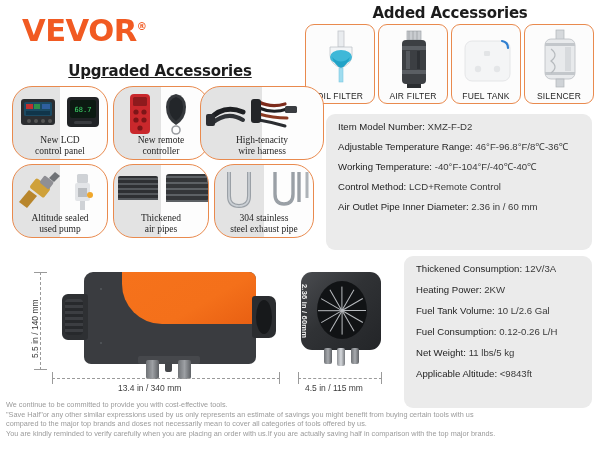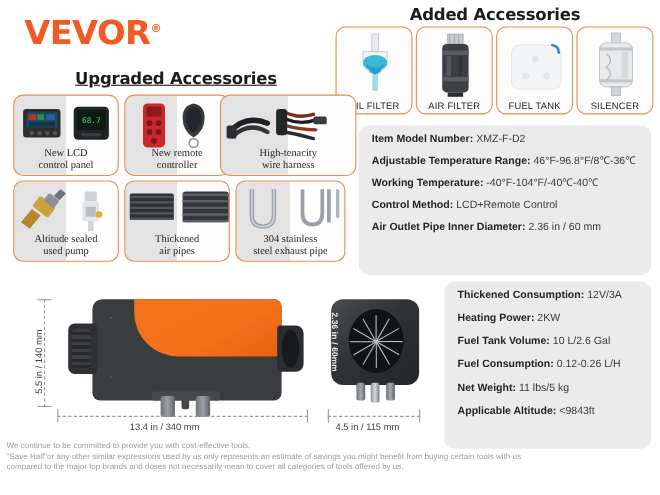--- a/index.html
+++ b/index.html
@@ -29,21 +29,21 @@
     font-weight:bold;font-size:15px;color:#1c1c1c;
     text-align:center;letter-spacing:-0.2px;
   }
   #head-upgraded{left:0;top:62px;width:320px;text-decoration:underline;}
   #head-added{left:300px;top:4px;width:300px;}
 
   
   .card{
     position:absolute;
     border:1.3px solid #E98A4E;
-    border-radius:9px;
+    border-radius:20px;
     background:linear-gradient(to right,#e3e3e3 0%,#e3e3e3 50%,#fdfdfd 50%,#fdfdfd 100%);
     box-sizing:border-box;
     overflow:hidden;
   }
   .card .cap{
     position:absolute;left:0;right:0;bottom:3px;
     text-align:center;font-size:9.5px;line-height:10.5px;
     color:#1f1f1f;font-family:Liberation Serif, serif;
   }
   .card .art{position:absolute;left:0;right:0;top:3px;bottom:24px;}
@@ -69,21 +69,21 @@
     background:#ebebeb;
     border-radius:9px;
     box-sizing:border-box;
     padding:7px 10px 7px 12px;
   }
   .spec .row{
     font-size:9.6px;line-height:11px;margin:0 0 9px 0;
     white-space:nowrap;color:#242424;
   }
   .spec .row:last-child{margin-bottom:4px;}
-  .spec .k{font-weight:bold;}
+  .spec .k{font-weight:normal;}
   .spec .v{font-weight:normal;color:#3a3a3a;}
 
   #spec-top{left:326px;top:114px;width:266px;height:136px;}
   #spec-bot{left:404px;top:256px;width:188px;height:152px;}
   #spec-bot .row{margin-bottom:10px;}
 
   
   .prod{position:absolute;}
   #heater{left:62px;top:272px;width:215px;height:98px;}
   .heater-body{
@@ -429,15 +429,16 @@
 
   <div class="dimline" style="left:298px;top:378px;width:84px;"></div>
   <div class="tick" style="left:298px;top:372px;width:1px;height:12px;"></div>
   <div class="tick" style="left:381px;top:372px;width:1px;height:12px;"></div>
   <div class="dimtext" style="left:305px;top:383px;">4.5 in / 115 mm</div>
 
   <div class="footer">
     <div>We continue to be committed to provide you with cost-effective tools.</div>
     <div>"Save Half"or any other similar expressions used by us only represents an estimate of savings you might benefit from buying certain tools with us</div>
     <div>compared to the major top brands and doses not necessarily mean to cover all categories of tools offered by us.</div>
+    <div>You are kindly reminded to verify carefully when you are placing an order with us.If you are actually saving half in comparison with the top major brands.</div>
   </div>
 
 </div>
 
 </body></html>

